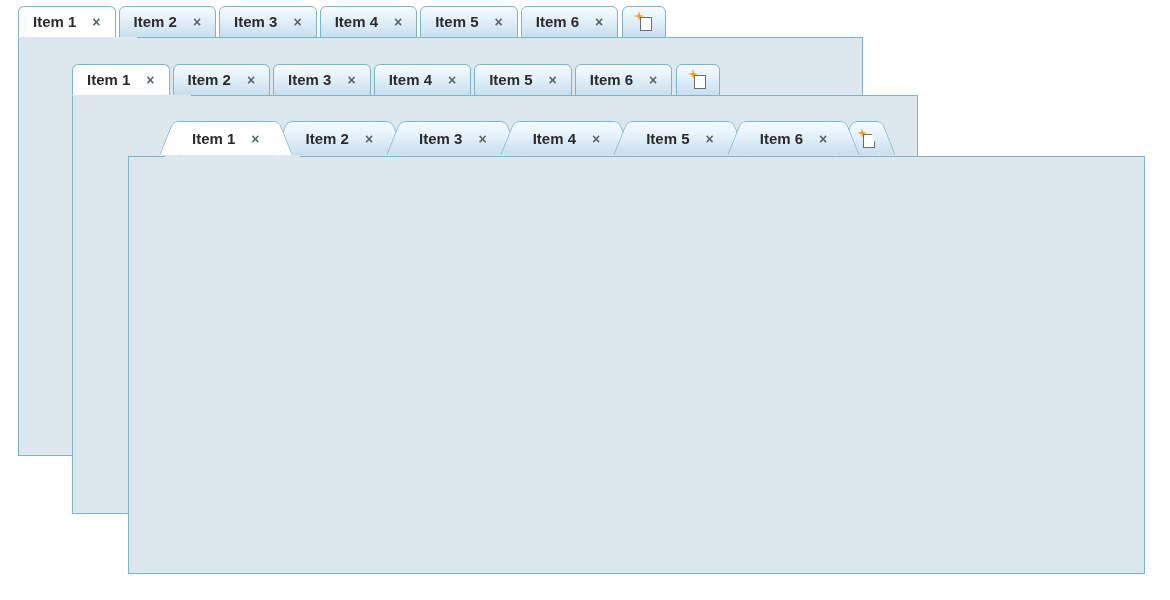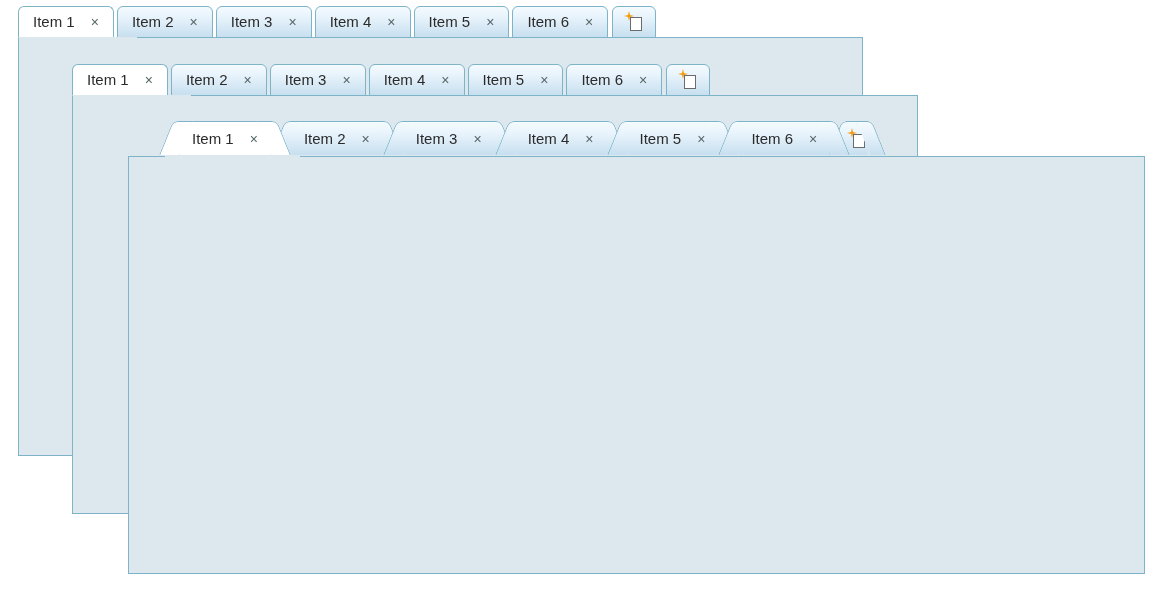--- a/index.html
+++ b/index.html
@@ -27,20 +27,21 @@
     background: #dde7ee;
     box-sizing: border-box;
   }
 
   
   .tab-strip {
     position: absolute;
     display: flex;
     align-items: flex-end;
     height: 32px;
+    font-weight: bold;
   }
 
   
   .tab-rect {
     position: relative;
     box-sizing: border-box;
     height: 32px;
     line-height: 30px;
     margin-right: 3px;
     padding: 0 12px 0 14px;

